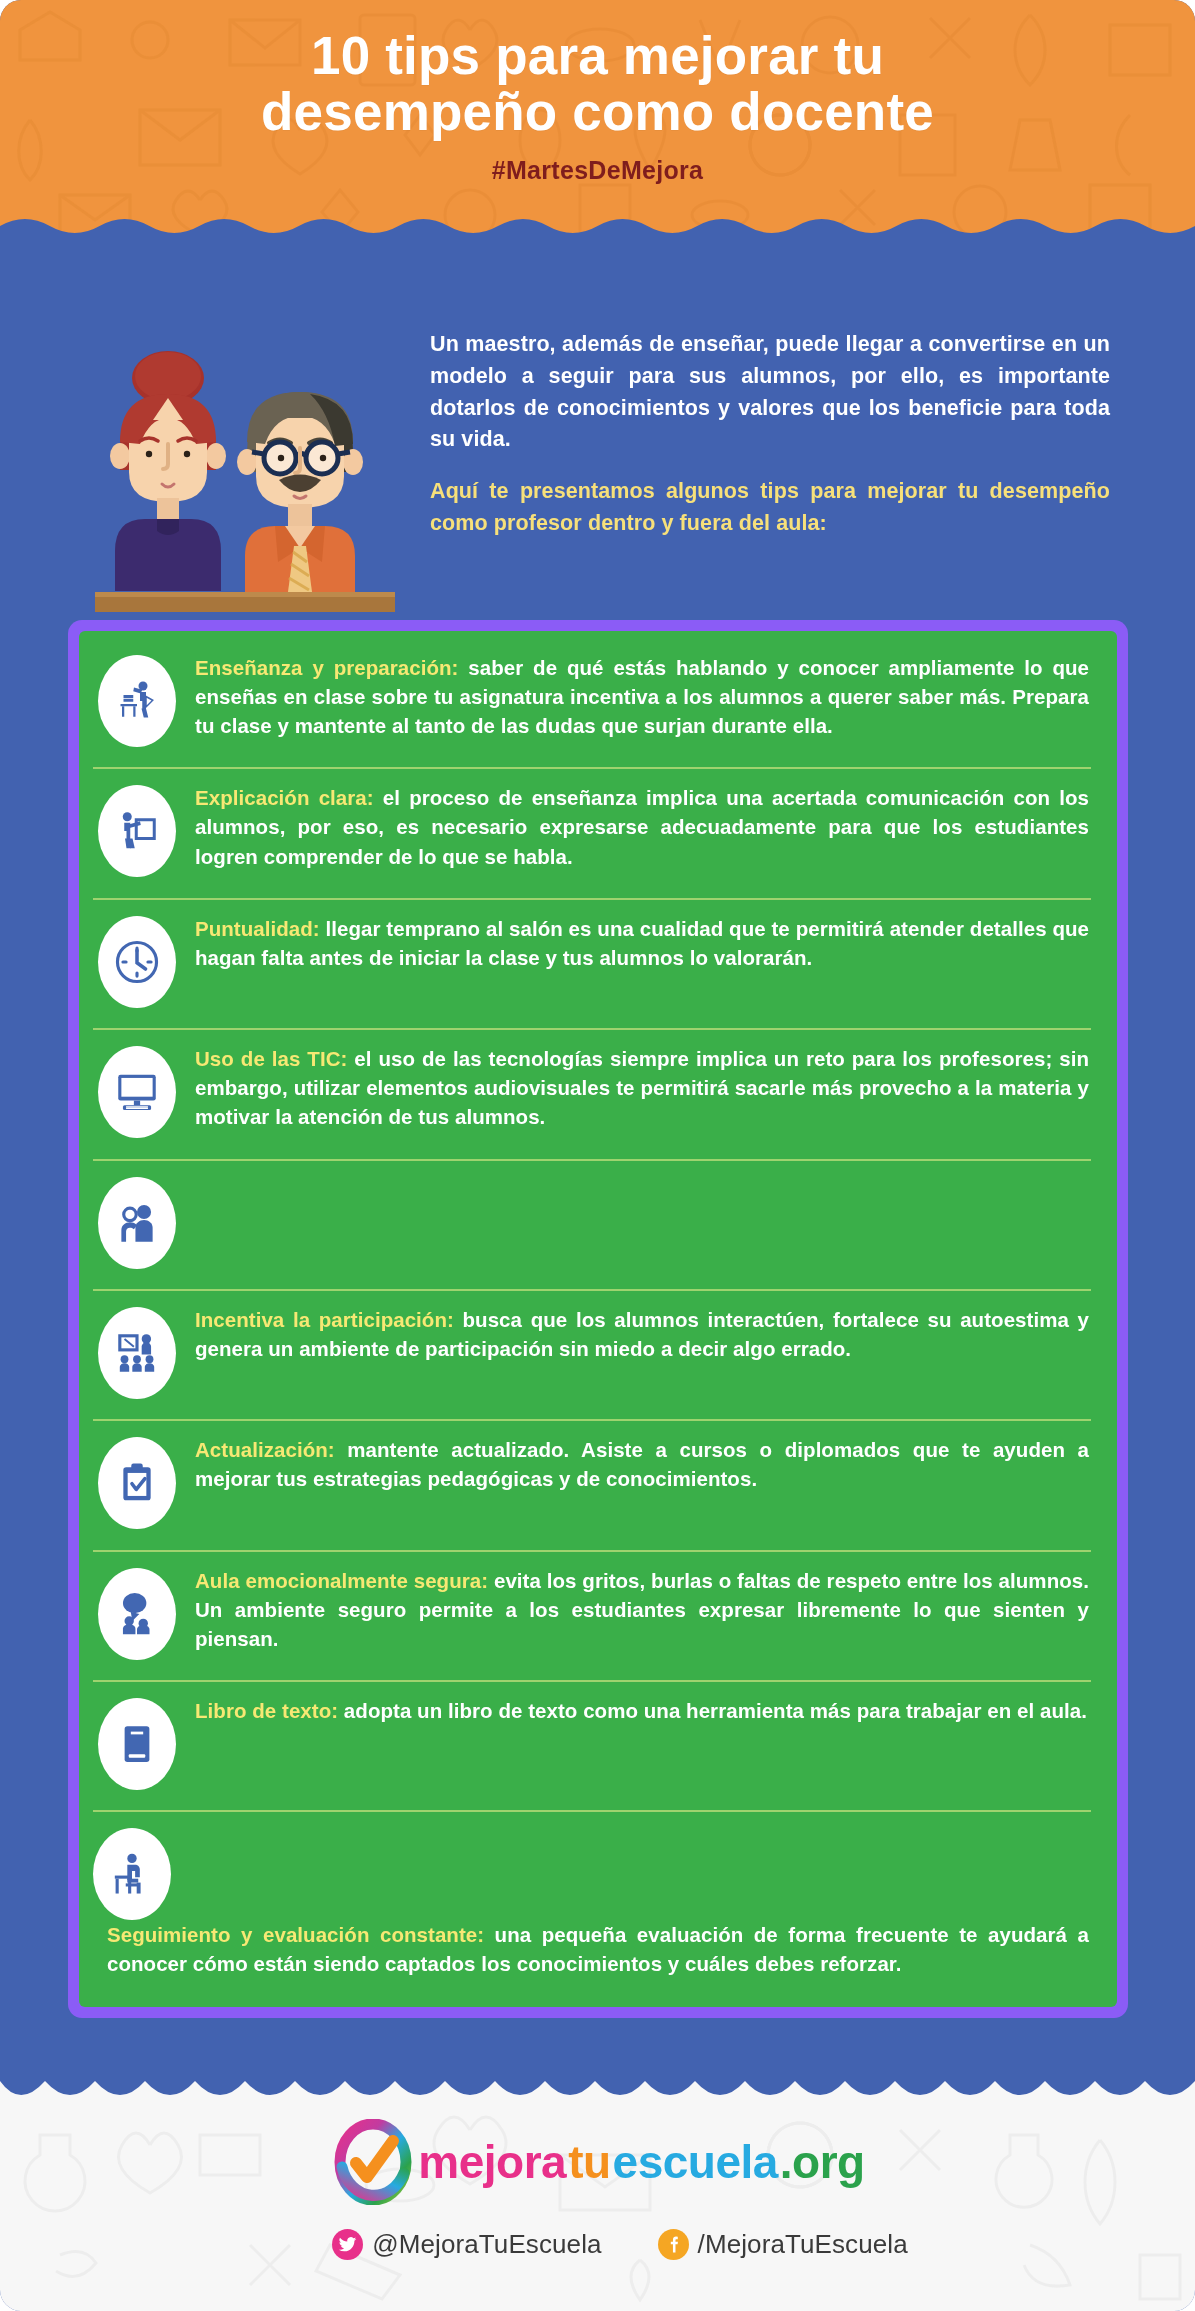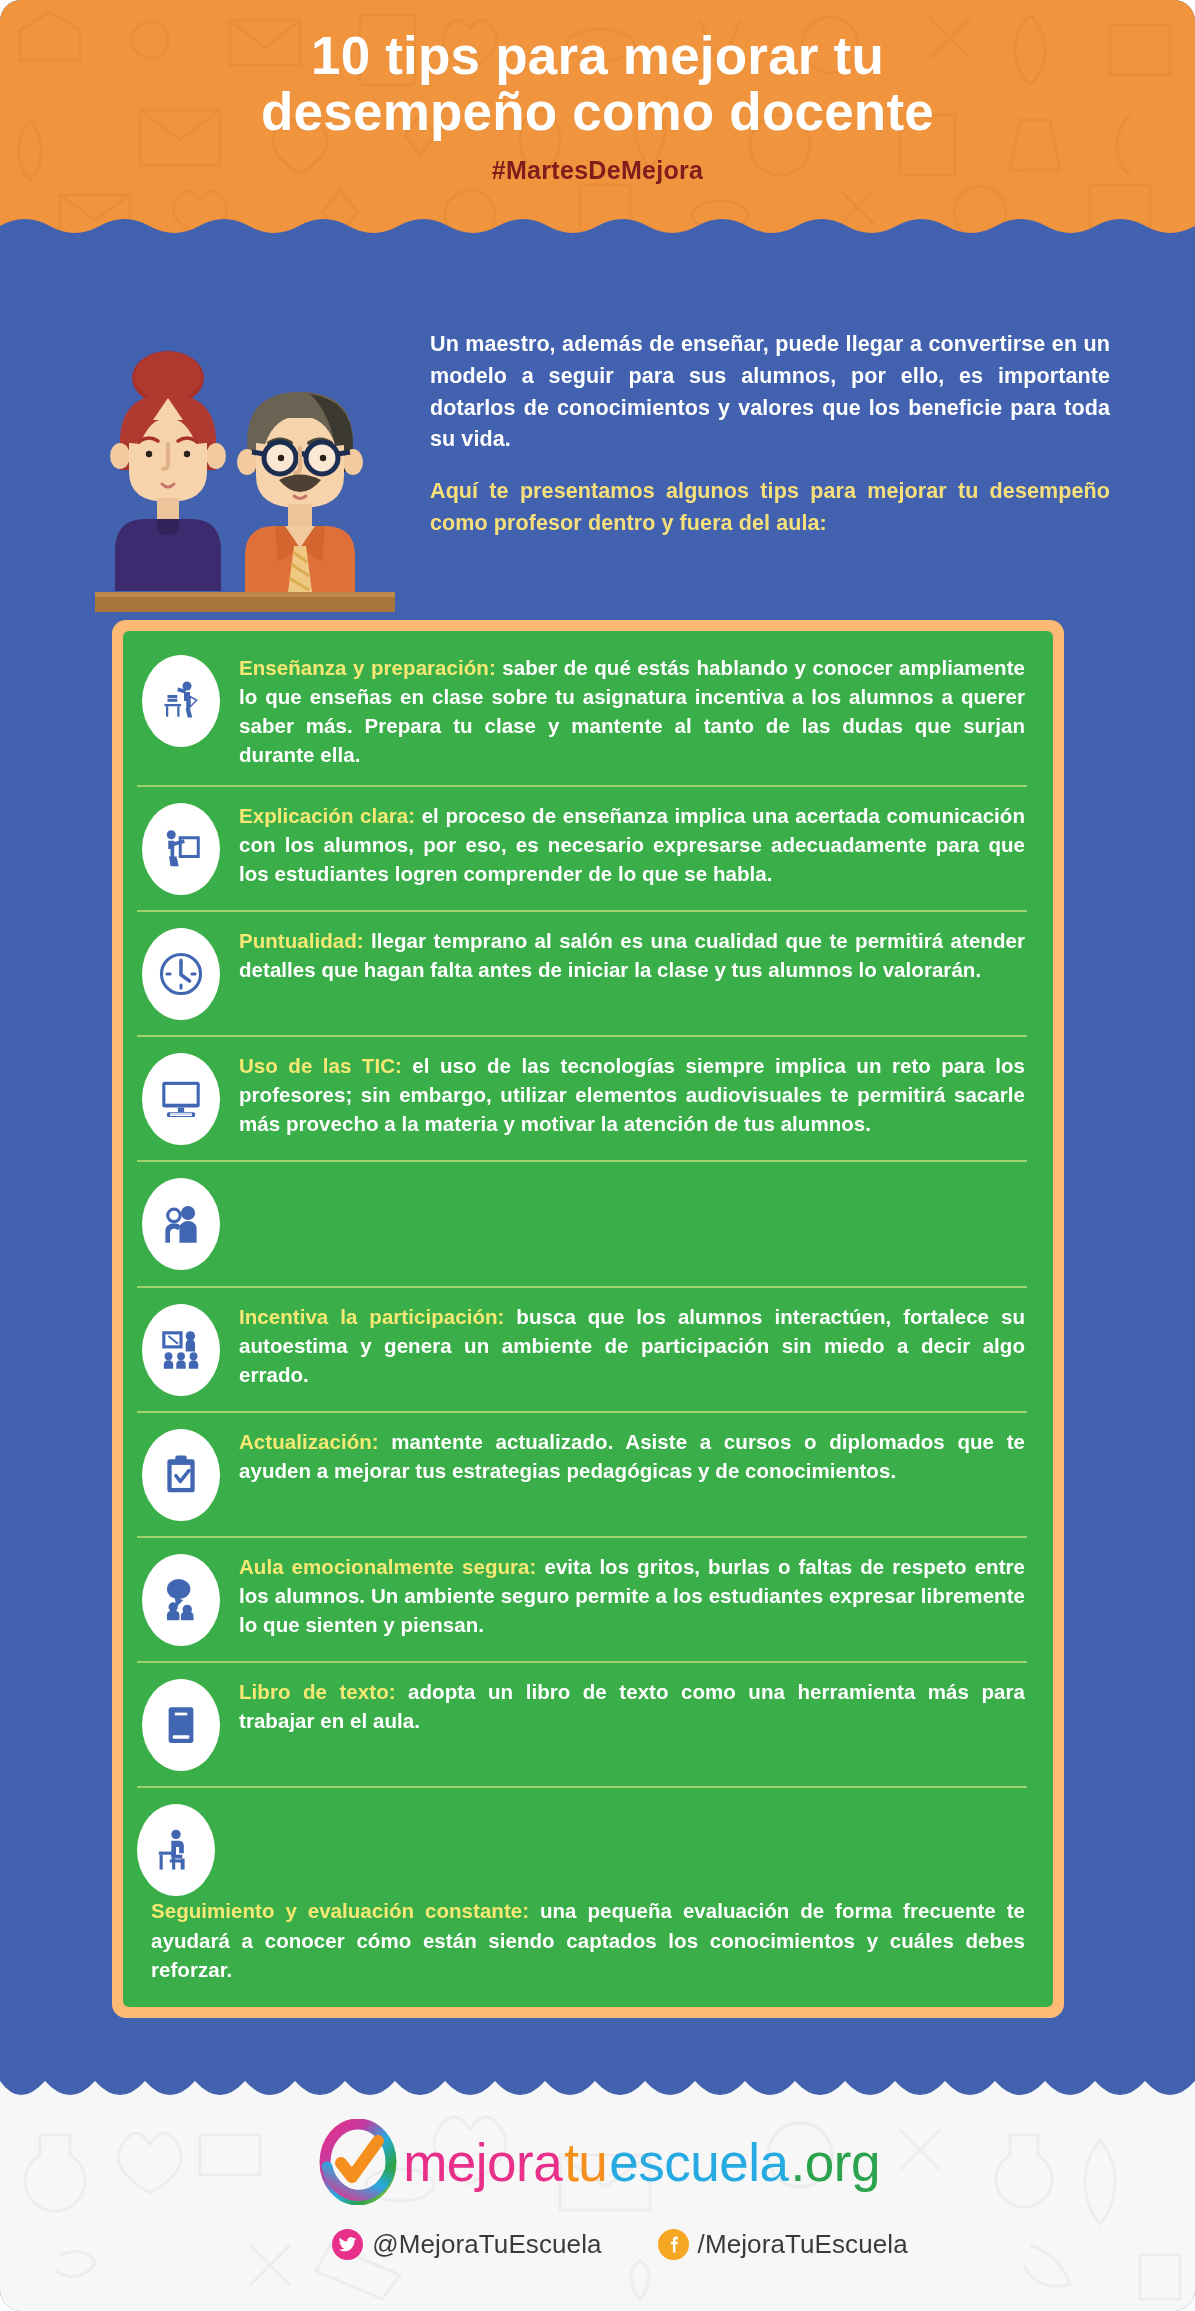--- a/index.html
+++ b/index.html
@@ -108,27 +108,26 @@
     top: 103px;
     width: 300px;
     height: 290px;
   }
 
   
   .tips-frame {
     position: absolute;
     left: 68px;
     top: 620px;
-    width: 952px;
+    width: 1060px;
     height: 1398px;
-    background: #fdba74;
+    background: #8b5cf6;
     border-radius: 14px;
     padding: 11px;
     z-index: 3;
-    margin-left: 44px;
   }
   .tips-panel {
     width: 100%;
     height: 100%;
     background: #3AAF49;
     border-radius: 6px;
     padding: 8px 26px 8px 14px;
     display: flex;
     flex-direction: column;
   }
@@ -199,22 +198,22 @@
     text-align: center;
     padding-top: 44px;
   }
   .logo-line {
     display: flex;
     align-items: center;
     justify-content: center;
     gap: 2px;
   }
   .logo-word {
-    font-size: 53px;
-    font-weight: normal;
+    font-size: 46px;
+    font-weight: bold;
     letter-spacing: -0.5px;
     line-height: 1;
   }
   .w-mejora { color: #E8308A; }
   .w-tu { color: #F5901E; }
   .w-escuela { color: #27AAE1; }
   .w-org { color: #2BA24C; }
 
   .social-line {
     margin-top: 24px;

